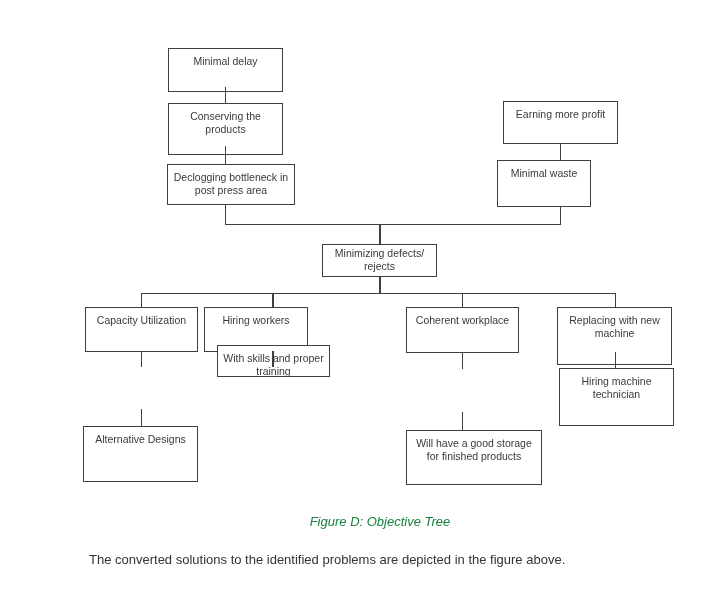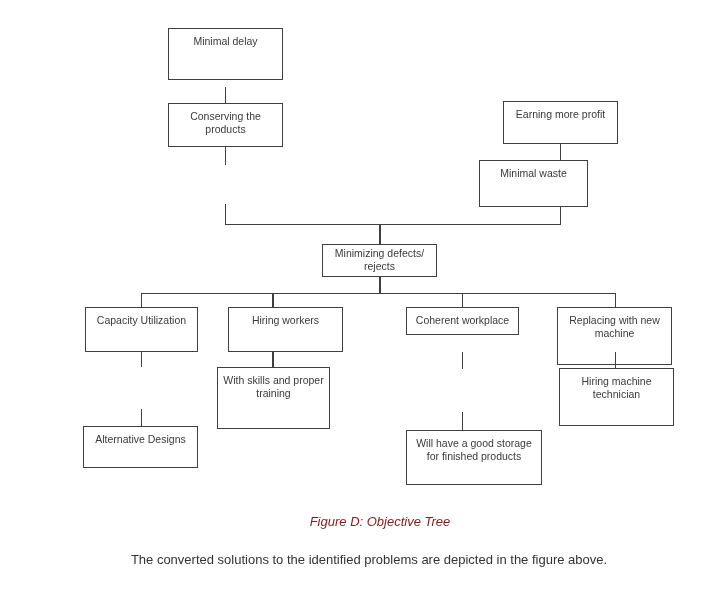--- a/index.html
+++ b/index.html
@@ -35,74 +35,76 @@
   .line{
     position:absolute;
     background:var(--border-c);
   }
   .caption{
     position:absolute;
     left:230px;top:514px;width:300px;
     text-align:center;
     font-style:italic;
     font-size:13px;
-    color:#7f1d1d;
+    color:#15803d;
   }
   .paragraph{
     position:absolute;
     left:89px;top:552px;width:560px;
     font-size:13px;
     color:#333333;
-    text-align:center;
   }
 </style>
 </head>
 <body>
 
 <div class="canvas">
 
-  <div class="node" style="left:168px;top:28px;width:115px;height:52px">
+  <div class="node" style="left:168px;top:48px;width:115px;height:44px">
     <span>Minimal delay</span>
   </div>
-  <div class="node" style="left:168px;top:103px;width:115px;height:44px">
+  <div class="node" style="left:168px;top:103px;width:115px;height:52px">
     <span>Conserving the products</span>
+  </div>
+  <div class="node" style="left:167px;top:164px;width:128px;height:41px">
+    <span>Declogging bottleneck in post press area</span>
   </div>
 
   <div class="node" style="left:503px;top:101px;width:115px;height:43px">
     <span>Earning more profit</span>
   </div>
-  <div class="node" style="left:479px;top:160px;width:109px;height:47px">
+  <div class="node" style="left:497px;top:160px;width:94px;height:47px">
     <span>Minimal waste</span>
   </div>
 
   <div class="node compact" style="left:322px;top:244px;width:115px;height:33px">
     <span>Minimizing defects/ rejects</span>
   </div>
 
   <div class="node" style="left:85px;top:307px;width:113px;height:45px">
     <span>Capacity Utilization</span>
   </div>
-  <div class="node" style="left:228px;top:307px;width:115px;height:45px">
+  <div class="node" style="left:204px;top:307px;width:104px;height:45px">
     <span>Hiring workers</span>
   </div>
-  <div class="node" style="left:406px;top:307px;width:113px;height:28px">
+  <div class="node" style="left:406px;top:307px;width:113px;height:46px">
     <span>Coherent workplace</span>
   </div>
   <div class="node" style="left:557px;top:307px;width:115px;height:58px">
     <span>Replacing with new machine</span>
   </div>
 
-  <div class="node" style="left:217px;top:367px;width:113px;height:62px">
+  <div class="node" style="left:217px;top:345px;width:113px;height:32px">
     <span>With skills and proper training</span>
   </div>
   <div class="node" style="left:559px;top:368px;width:115px;height:58px">
     <span>Hiring machine technician</span>
   </div>
 
-  <div class="node" style="left:83px;top:426px;width:115px;height:42px">
+  <div class="node" style="left:83px;top:426px;width:115px;height:56px">
     <span>Alternative Designs</span>
   </div>
   <div class="node" style="left:406px;top:430px;width:136px;height:55px">
     <span>Will have a good storage for finished products</span>
   </div>
 
   <div class="line" style="left:224.5px;top:87px;width:1.5px;height:17px"></div>
   <div class="line" style="left:224.5px;top:146px;width:1.5px;height:19px"></div>
   <div class="line" style="left:224.5px;top:204px;width:1.5px;height:21px"></div>
   <div class="line" style="left:559.5px;top:143px;width:1.5px;height:18px"></div>

